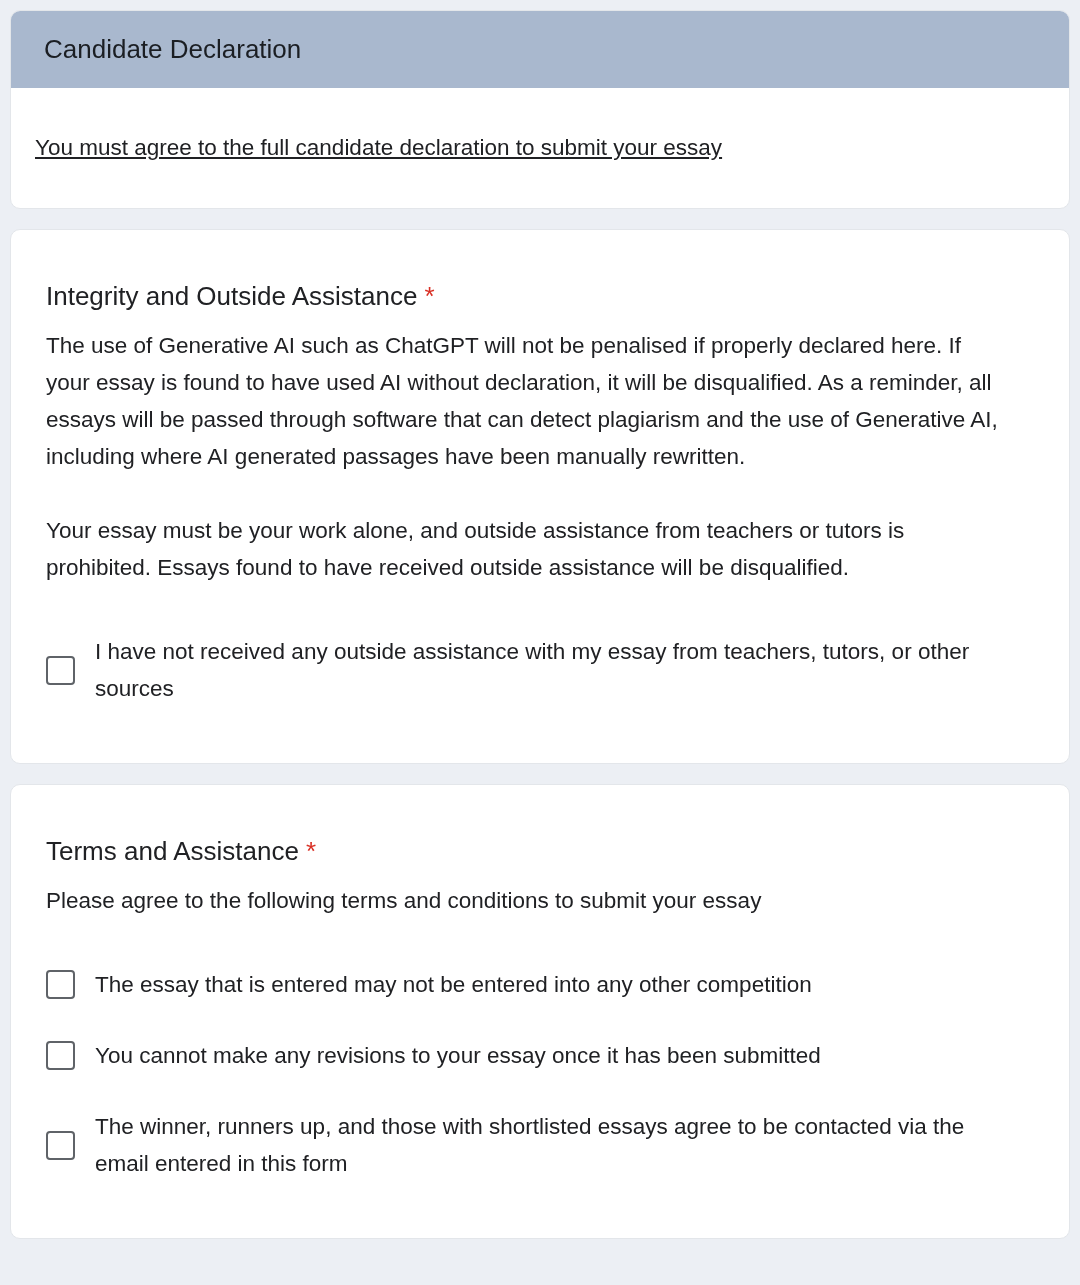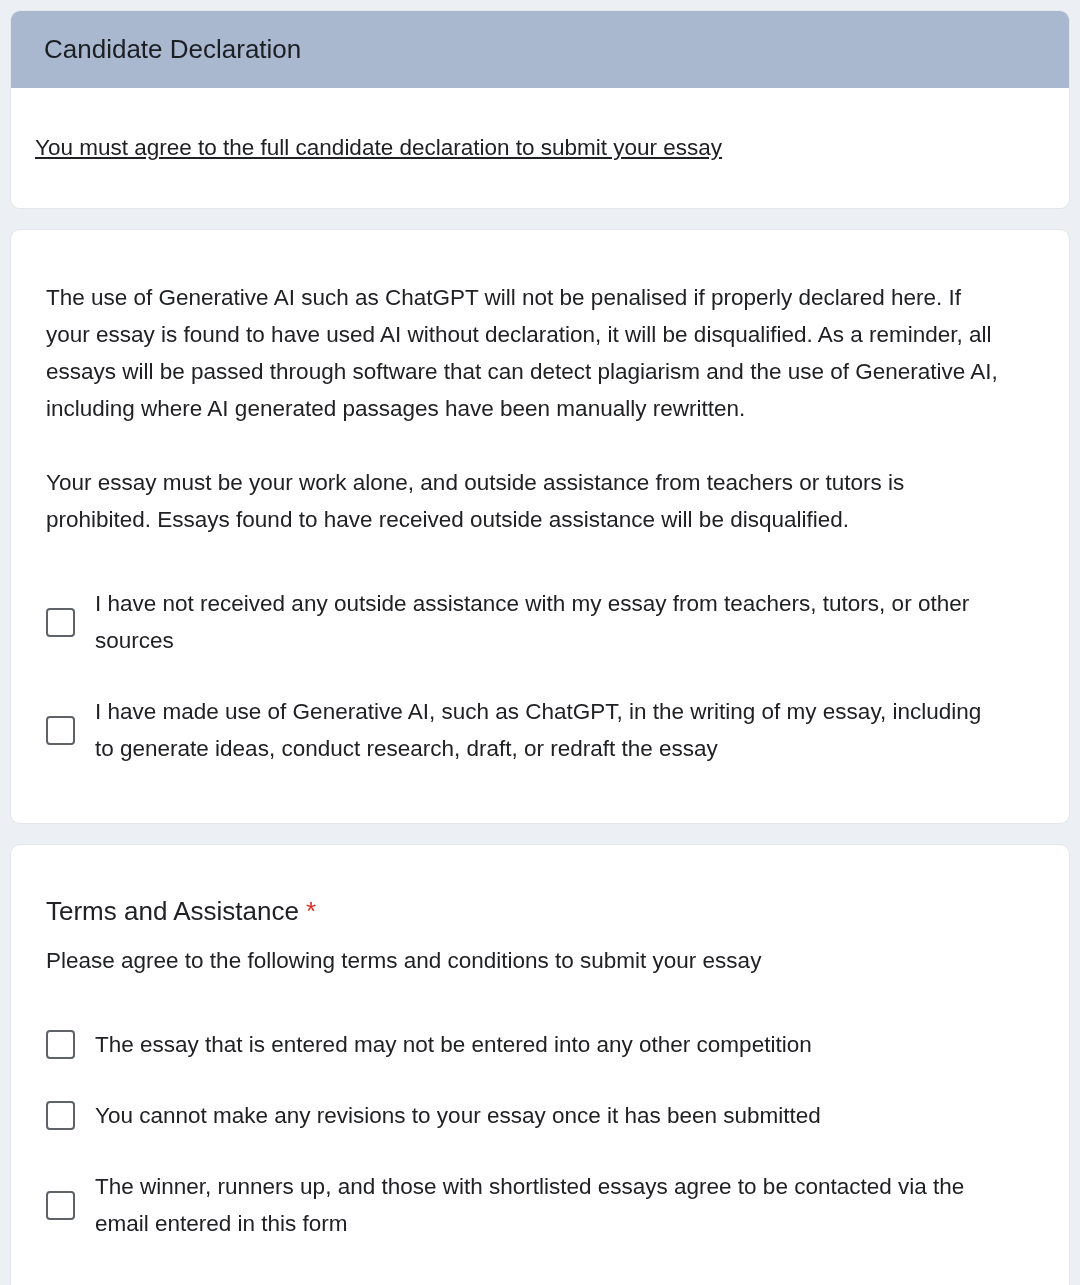--- a/index.html
+++ b/index.html
@@ -93,32 +93,31 @@
   <div class="card">
     <div class="band">
       <div class="band-title">Candidate Declaration</div>
     </div>
     <div class="header-body">
       <div class="section-desc">You must agree to the full candidate declaration to submit your essay</div>
     </div>
   </div>
 
   <div class="card q-card">
+    <div class="q-title">
+      <span>Integrity and Outside Assistance</span><span class="required">*</span>
+    </div>
     <div class="q-desc">
       <p>The use of Generative AI such as ChatGPT will not be penalised if properly declared here. If your essay is found to have used AI without declaration, it will be disqualified. As a reminder, all essays will be passed through software that can detect plagiarism and the use of Generative AI, including where AI generated passages have been manually rewritten.</p>
       <p>Your essay must be your work alone, and outside assistance from teachers or tutors is prohibited. Essays found to have received outside assistance will be disqualified.</p>
     </div>
     <div class="options">
       <div class="opt">
         <span class="checkbox"></span>
         <span class="opt-label">I have not received any outside assistance with my essay from teachers, tutors, or other sources</span>
-      </div>
-      <div class="opt">
-        <span class="checkbox"></span>
-        <span class="opt-label">I have made use of Generative AI, such as ChatGPT, in the writing of my essay, including to generate ideas, conduct research, draft, or redraft the essay</span>
       </div>
     </div>
   </div>
 
   <div class="card q-card">
     <div class="q-title">
       <span>Terms and Assistance</span><span class="required">*</span>
     </div>
     <div class="q-desc">
       <p>Please agree to the following terms and conditions to submit your essay</p>

